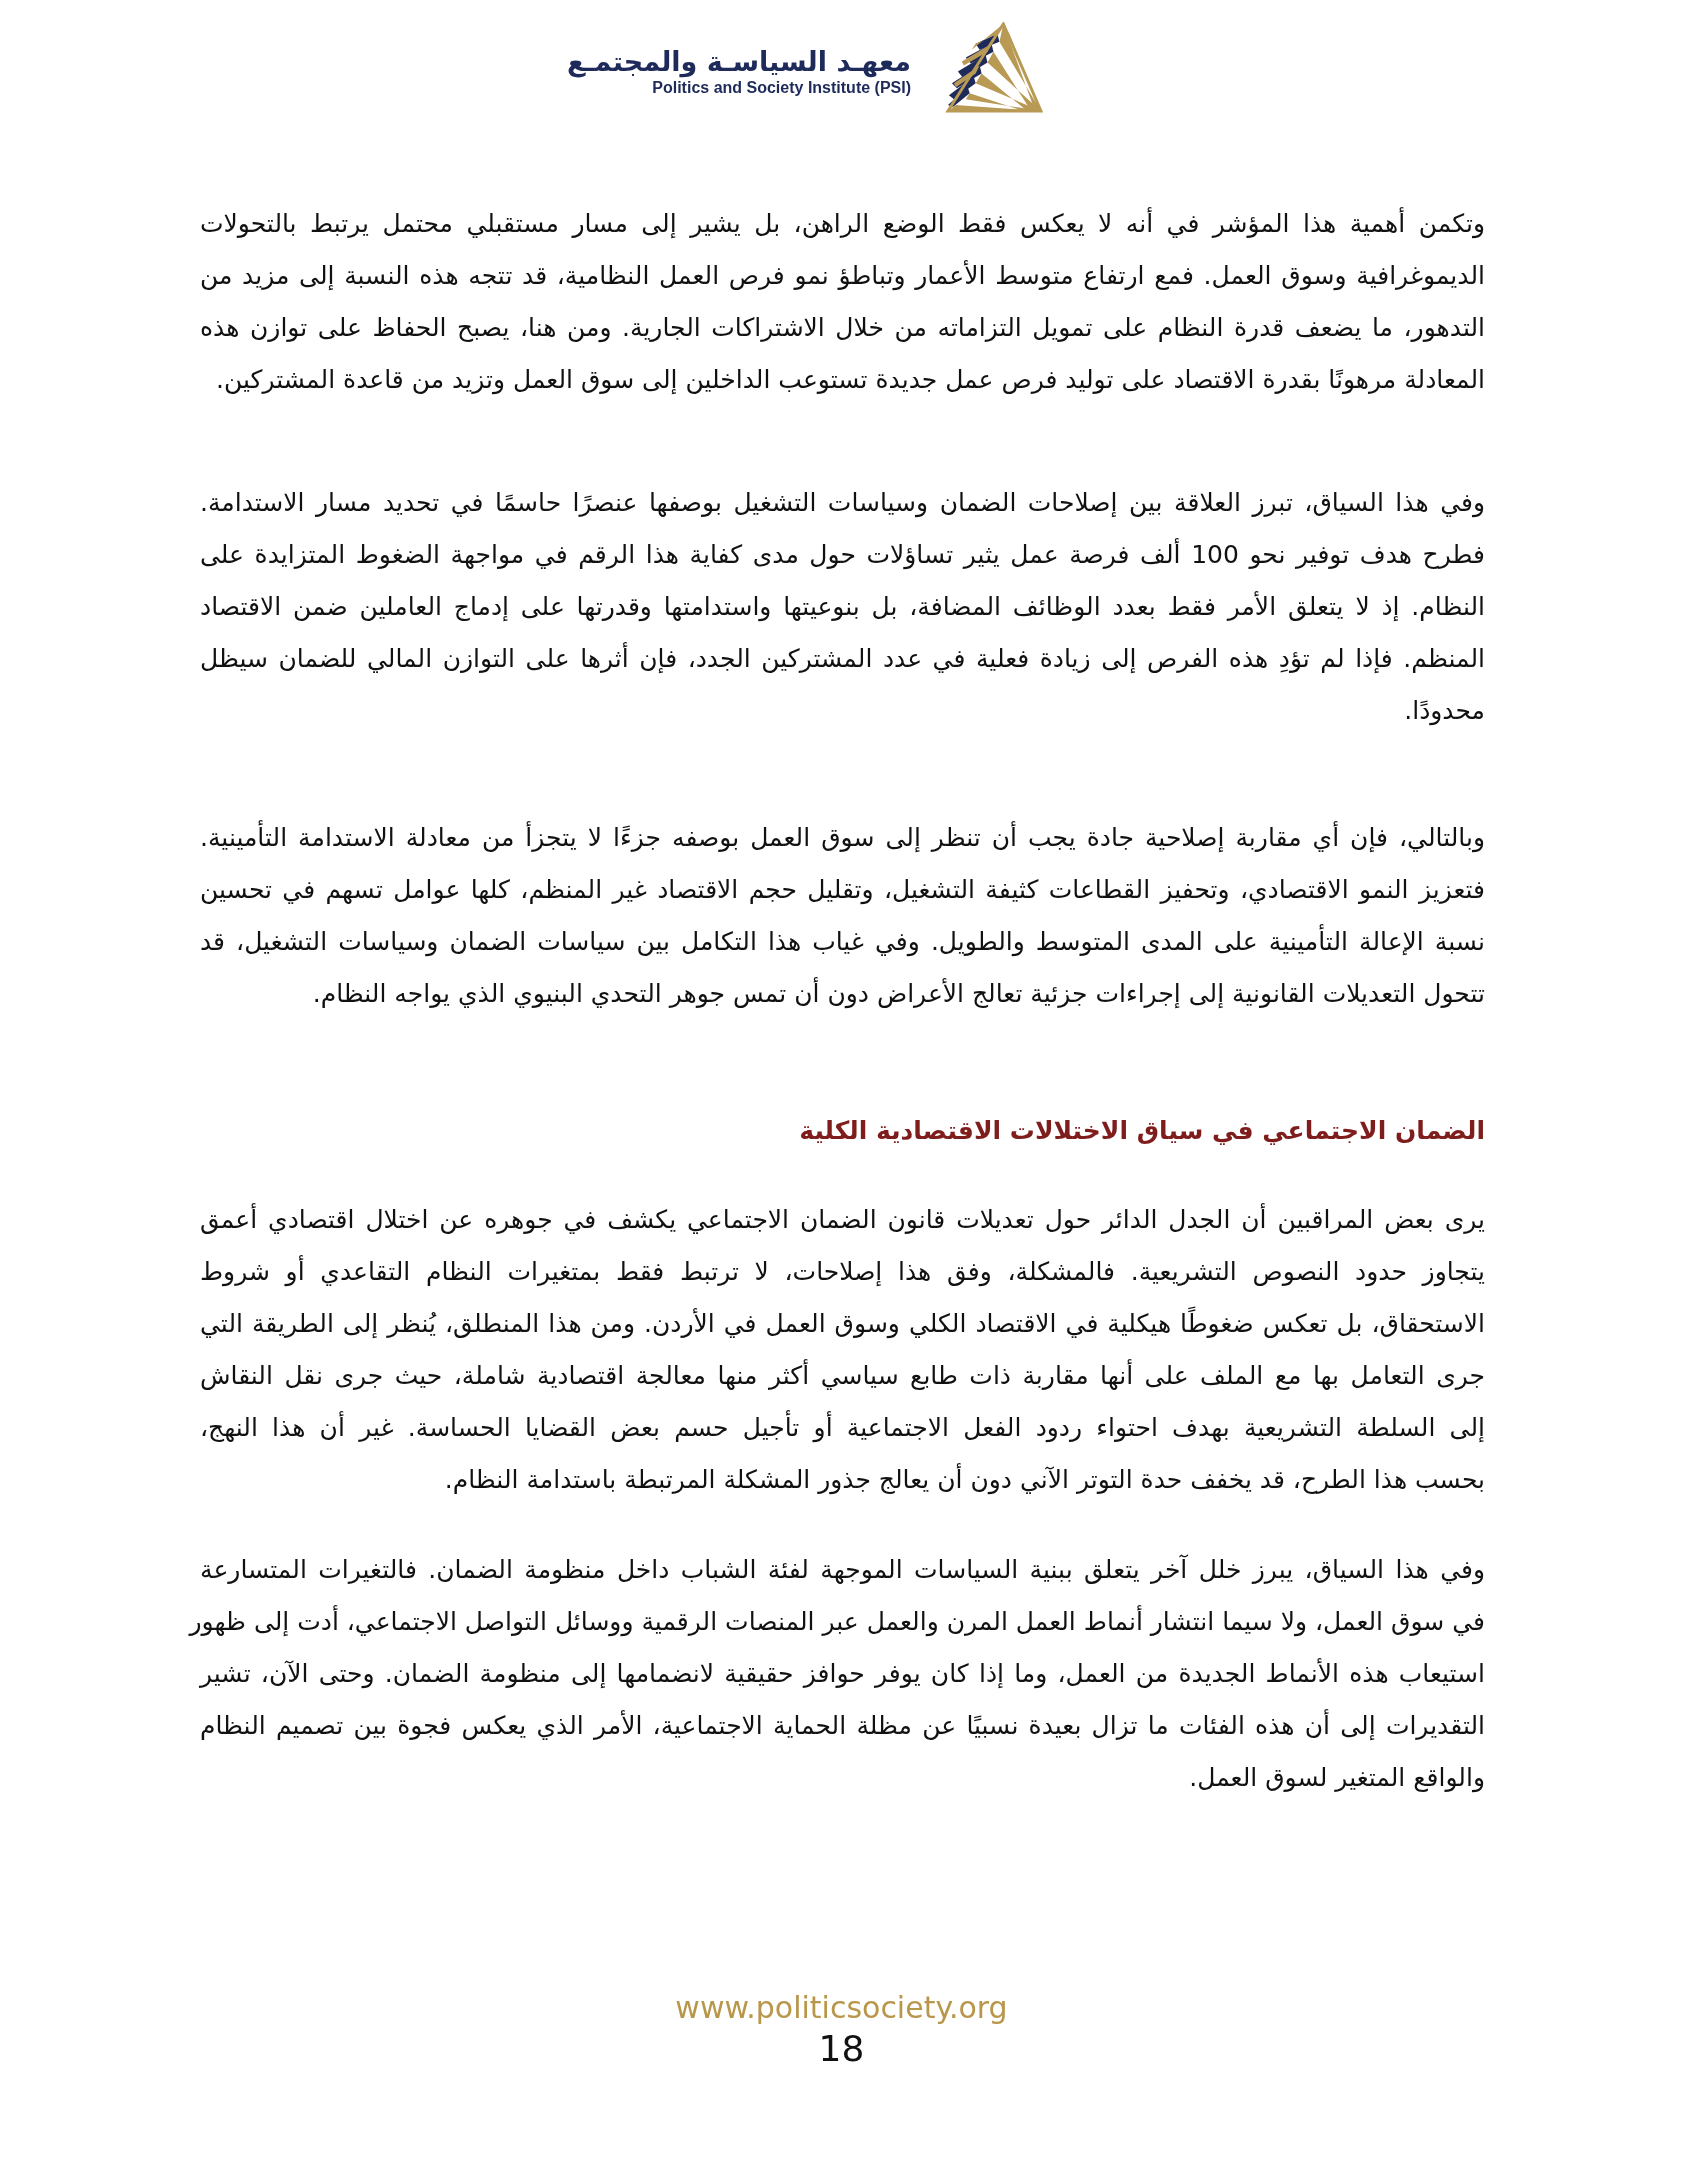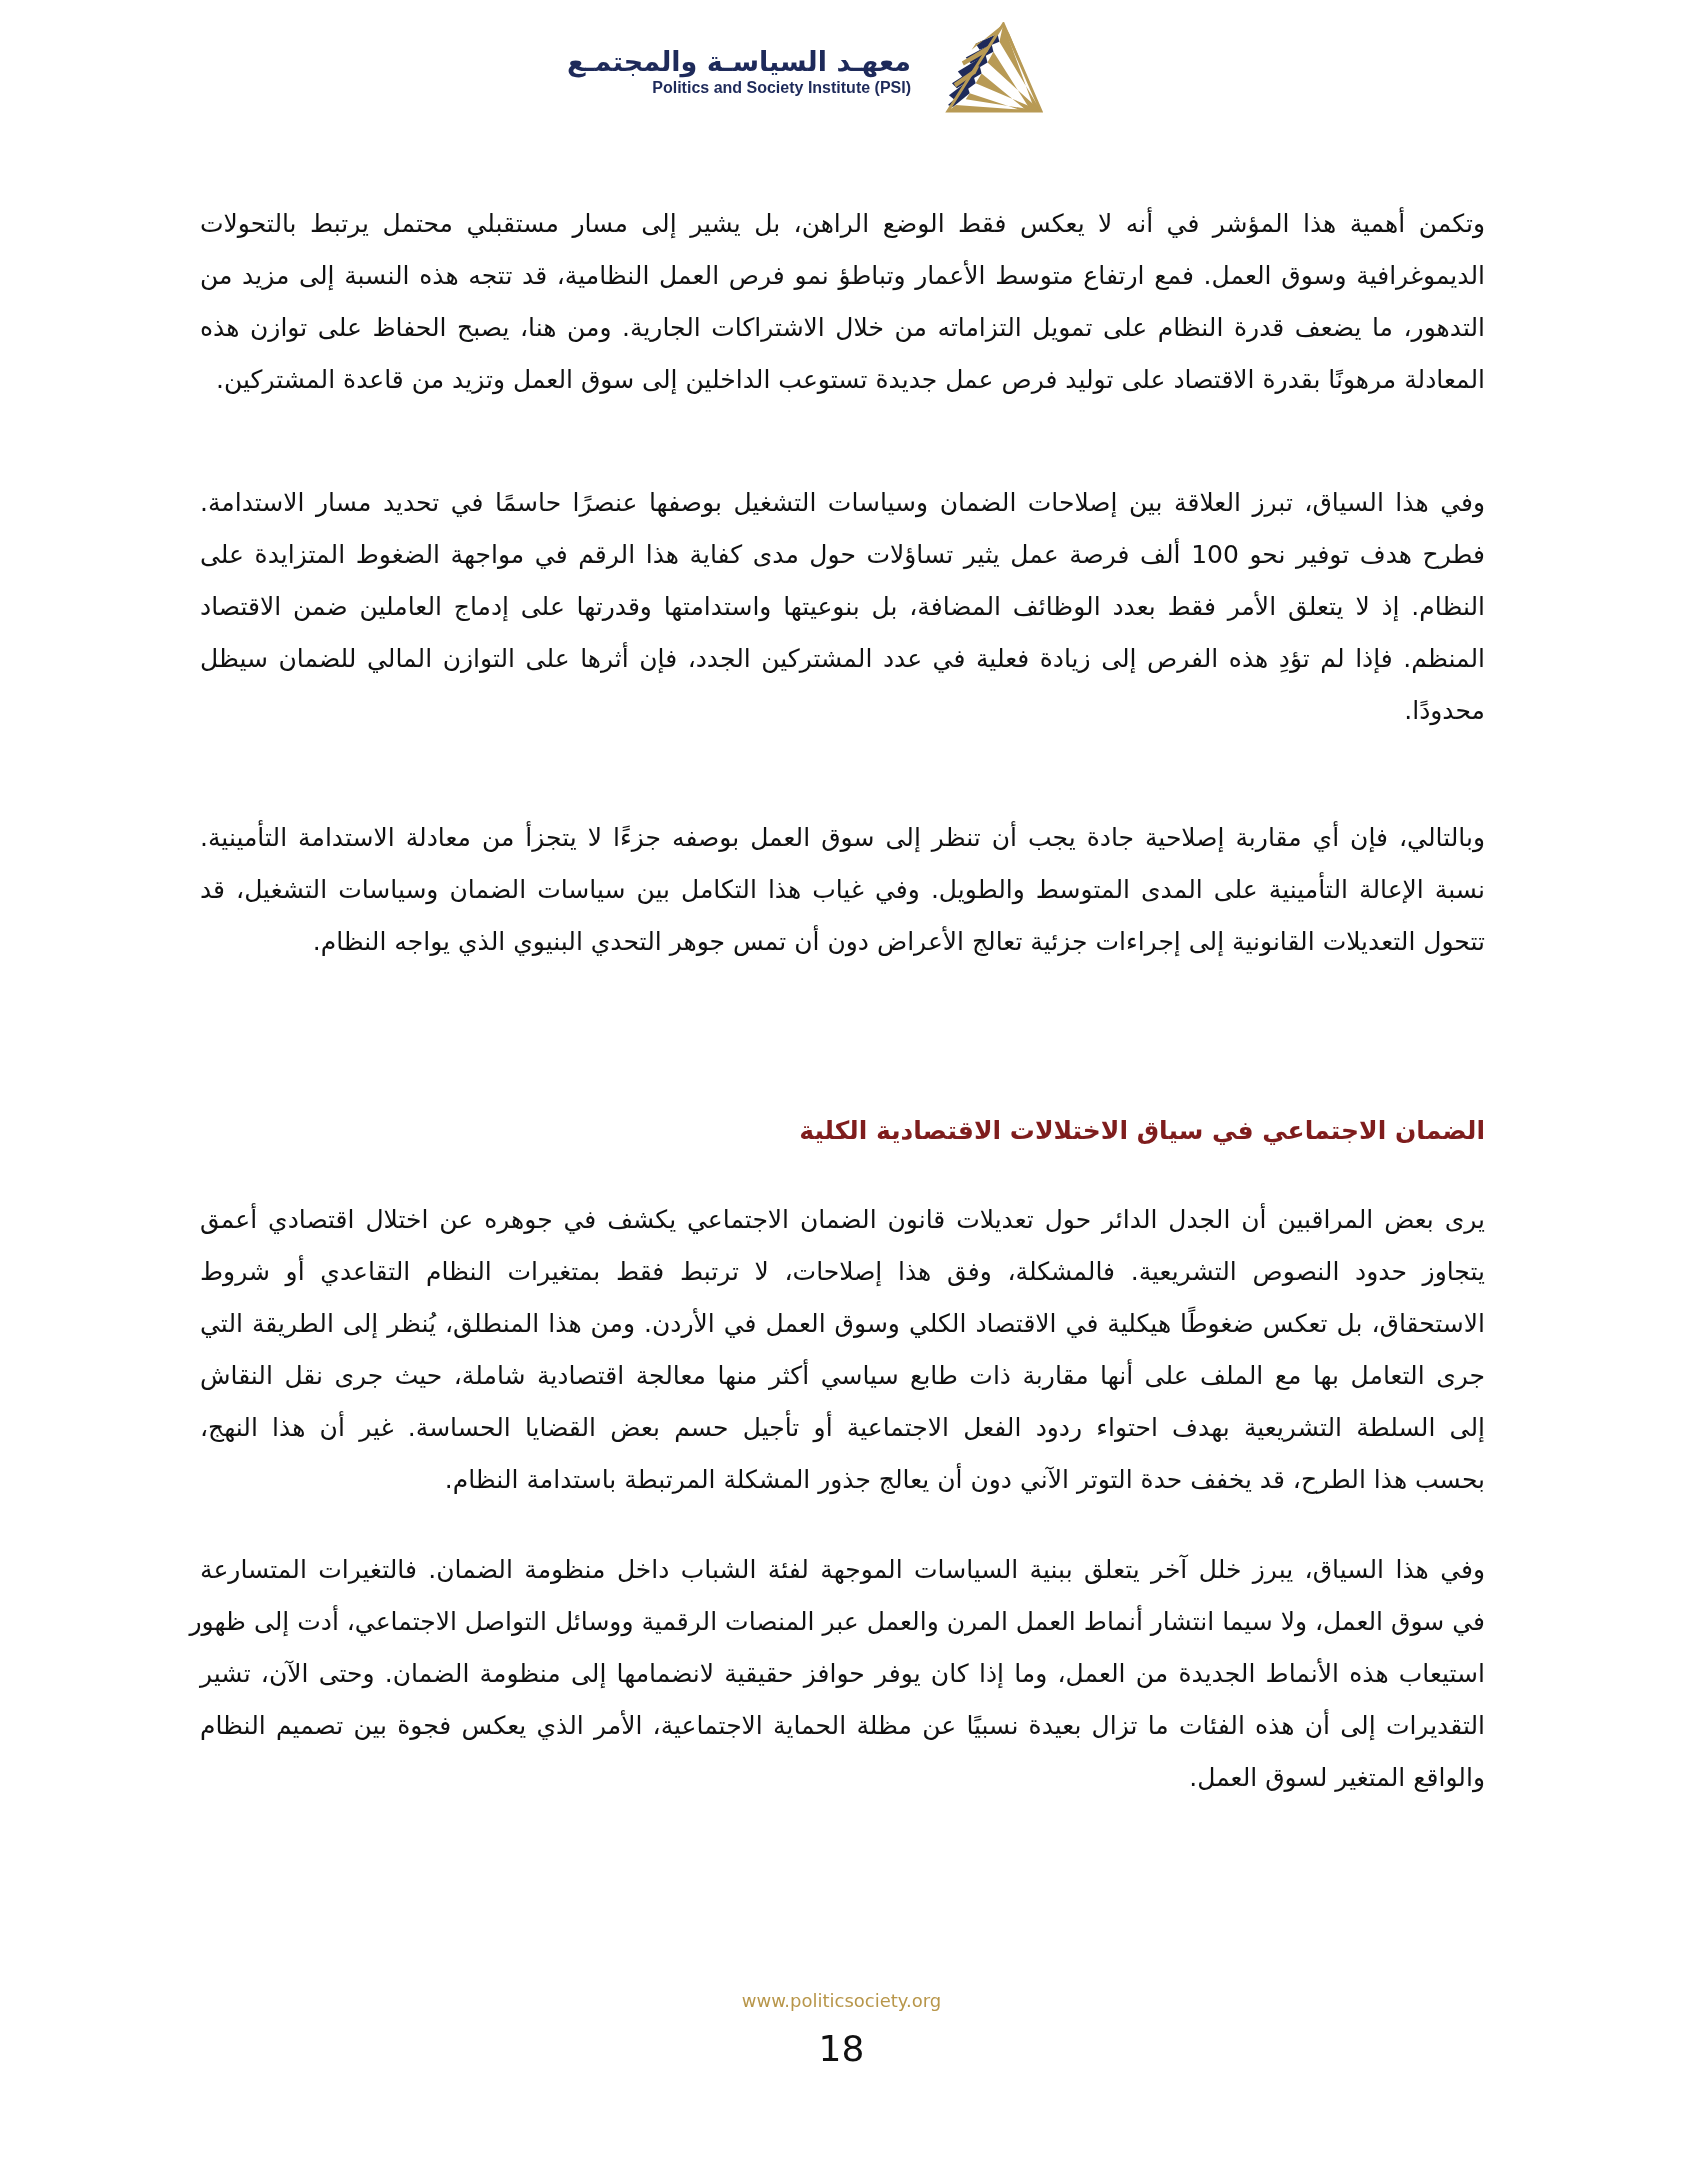--- a/index.html
+++ b/index.html
@@ -15,21 +15,21 @@
   .content { position: absolute; left: 200px; width: 1285px; direction: rtl; }
   .para { position: absolute; left: 0; width: 1285px; }
   .line { display: block; height: 52px; line-height: 52px; font-size: 25px;
           text-align: justify; text-align-last: justify; white-space: nowrap;
           overflow: visible; font-family: "DejaVu Sans", sans-serif; }
   .line.last { text-align-last: right; text-align: right; }
   .heading { position: absolute; left: 0; width: 1285px; text-align: right;
              font-size: 25px; font-weight: bold; color: #2e5597; height: 40px; line-height: 40px;
              font-family: "DejaVu Sans", sans-serif; }
   .footer-url { position: absolute; left: 0; width: 1683px; top: 1990px; text-align: center;
-                font-size: 18px; color: #b8964a; font-family: "DejaVu Sans", sans-serif; }
+                font-size: 30px; color: #b8964a; font-family: "DejaVu Sans", sans-serif; }
   .footer-page { position: absolute; left: 0; width: 1683px; top: 2028px; text-align: center;
                  font-size: 36px; color: #111111; font-family: "DejaVu Sans", sans-serif; }
 </style>
 </head>
 <body>
 
 <div class="logo">
   <div class="logo-ar">معهـد السياسـة والمجتمـع</div>
   <div class="logo-en">Politics and Society Institute (PSI)</div>
   <svg class="logo-mark" viewBox="0 0 110 92">
@@ -71,20 +71,21 @@
   <div class="para" style="top:477px">
     <span class="line">وفي هذا السياق، تبرز العلاقة بين إصلاحات الضمان وسياسات التشغيل بوصفها عنصرًا حاسمًا في تحديد مسار الاستدامة.</span>
     <span class="line">فطرح هدف توفير نحو 100 ألف فرصة عمل يثير تساؤلات حول مدى كفاية هذا الرقم في مواجهة الضغوط المتزايدة على</span>
     <span class="line">النظام. إذ لا يتعلق الأمر فقط بعدد الوظائف المضافة، بل بنوعيتها واستدامتها وقدرتها على إدماج العاملين ضمن الاقتصاد</span>
     <span class="line">المنظم. فإذا لم تؤدِ هذه الفرص إلى زيادة فعلية في عدد المشتركين الجدد، فإن أثرها على التوازن المالي للضمان سيظل</span>
     <span class="line last">محدودًا.</span>
   </div>
 
   <div class="para" style="top:812px">
     <span class="line">وبالتالي، فإن أي مقاربة إصلاحية جادة يجب أن تنظر إلى سوق العمل بوصفه جزءًا لا يتجزأ من معادلة الاستدامة التأمينية.</span>
+    <span class="line">فتعزيز النمو الاقتصادي، وتحفيز القطاعات كثيفة التشغيل، وتقليل حجم الاقتصاد غير المنظم، كلها عوامل تسهم في تحسين</span>
     <span class="line">نسبة الإعالة التأمينية على المدى المتوسط والطويل. وفي غياب هذا التكامل بين سياسات الضمان وسياسات التشغيل، قد</span>
     <span class="line last">تتحول التعديلات القانونية إلى إجراءات جزئية تعالج الأعراض دون أن تمس جوهر التحدي البنيوي الذي يواجه النظام.</span>
   </div>
 
   <div class="heading" style="top: 1111px; color: #7f1d1d;">الضمان الاجتماعي في سياق الاختلالات الاقتصادية الكلية</div>
 
   <div class="para" style="top:1194px">
     <span class="line">يرى بعض المراقبين أن الجدل الدائر حول تعديلات قانون الضمان الاجتماعي يكشف في جوهره عن اختلال اقتصادي أعمق</span>
     <span class="line">يتجاوز حدود النصوص التشريعية. فالمشكلة، وفق هذا إصلاحات، لا ترتبط فقط بمتغيرات النظام التقاعدي أو شروط</span>
     <span class="line">الاستحقاق، بل تعكس ضغوطًا هيكلية في الاقتصاد الكلي وسوق العمل في الأردن. ومن هذا المنطلق، يُنظر إلى الطريقة التي</span>

